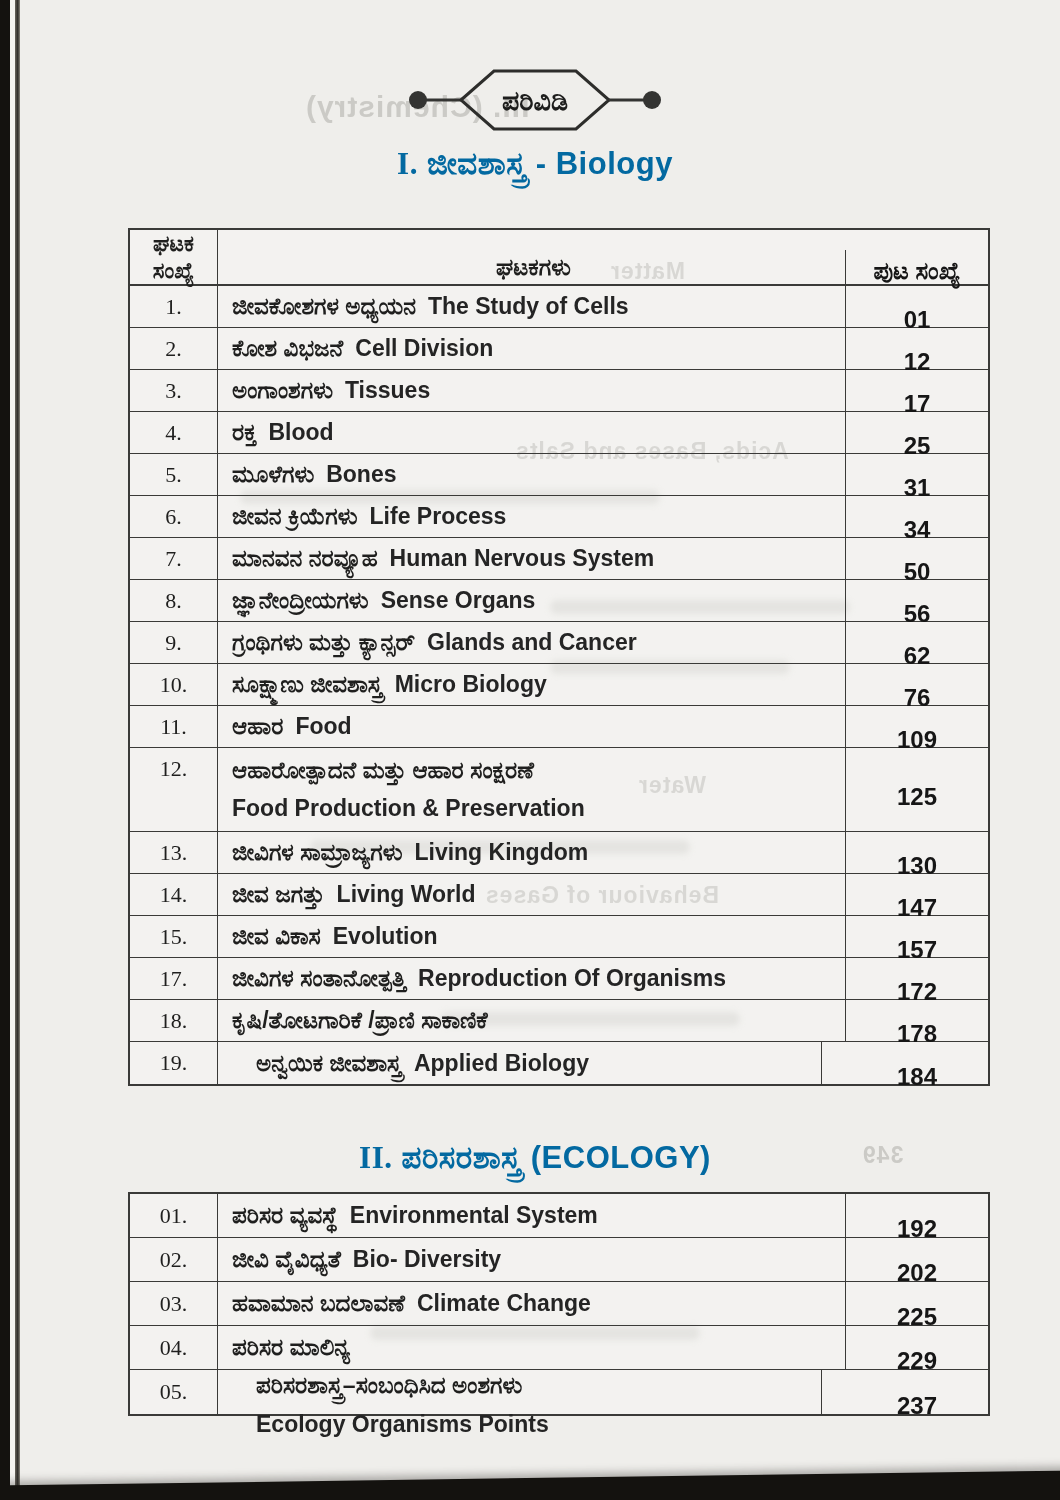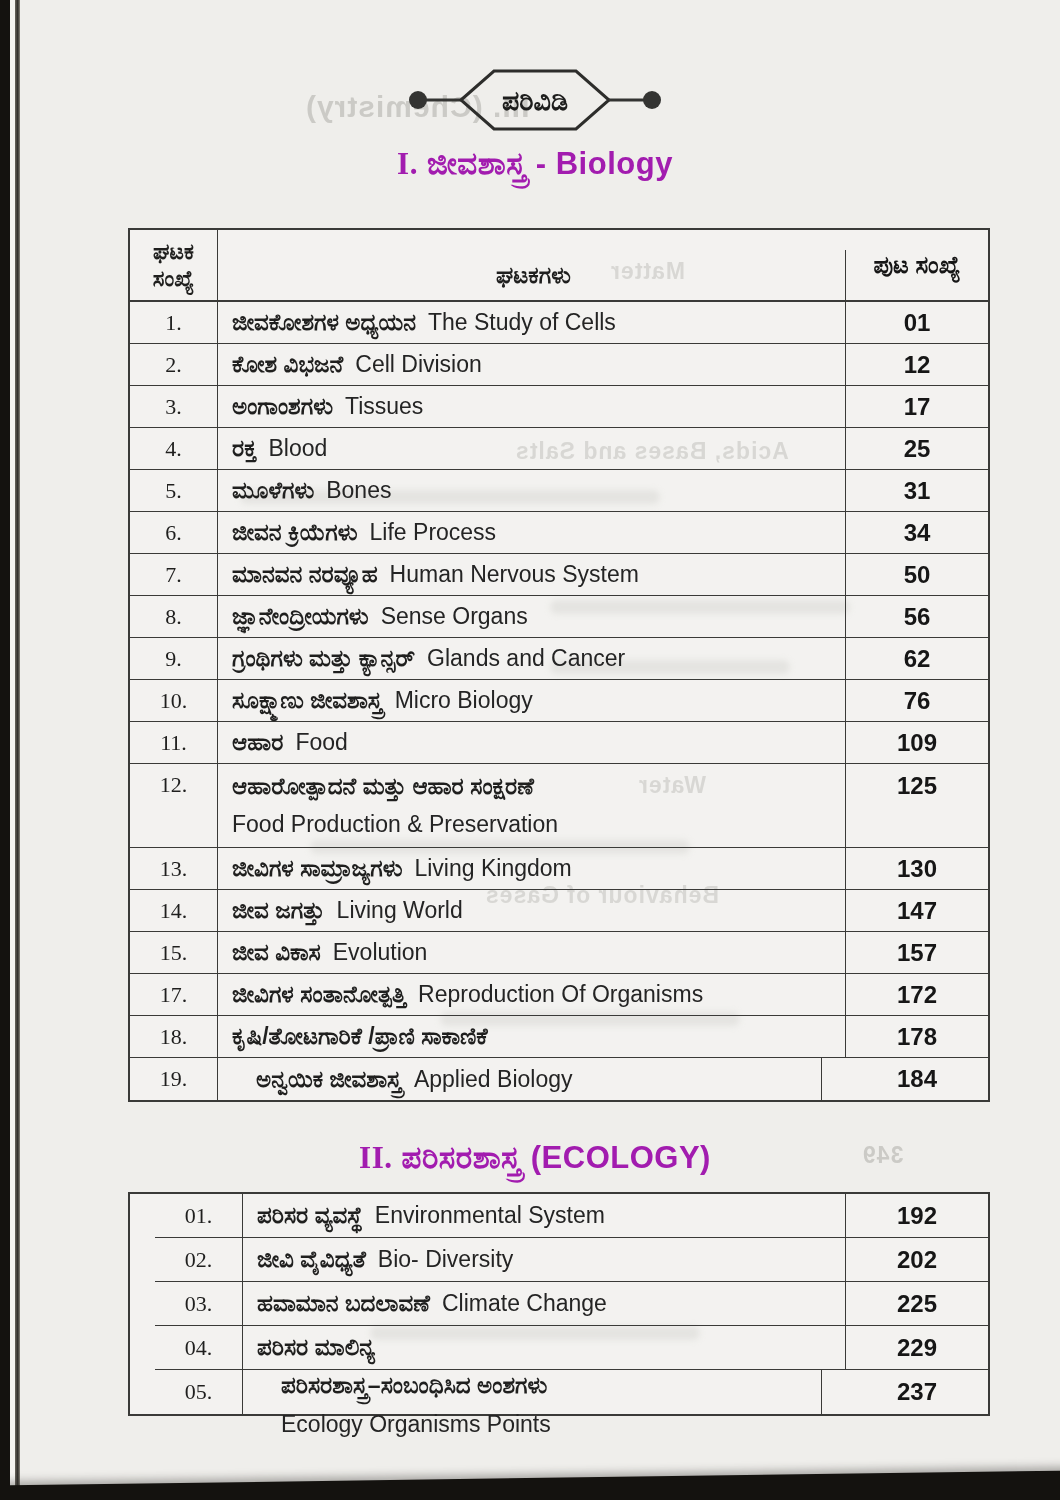--- a/index.html
+++ b/index.html
@@ -51,49 +51,49 @@
   
   .badge-wrap{position:absolute;top:62px;left:50%;transform:translateX(-50%);}
   .badge-wrap svg{display:block;}
   .badge-text{
     font-family:"Liberation Sans","DejaVu Sans",sans-serif;
     font-weight:700;
   }
 
   .section-title{
     position:absolute;left:0;width:100%;text-align:center;
-    font-size:31px;font-weight:700;color:#a21caf;
+    font-size:31px;font-weight:700;color:#0369a1;
     letter-spacing:.5px;
   }
   .section-title .roman{font-family:"Liberation Serif","DejaVu Serif",serif;font-weight:700;}
   #bio-title{top:146px;}
   #eco-title{top:1140px;}
 
   
   .toc-table{
     position:absolute;left:118px;width:862px;
     border:2px solid var(--line);
     background:rgba(255,255,255,.25);
   }
   #bio-table{top:228px;}
-  #eco-table{top:1192px;padding-left:25px;}
-  .thead{display:flex;height:72px;border-bottom:2px solid var(--line);}
+  #eco-table{top:1192px;}
+  .thead{display:flex;height:56px;border-bottom:2px solid var(--line);}
   .thead .c{display:flex;align-items:center;justify-content:center;font-weight:700;}
   .h-no{font-size:21px;line-height:1.25;white-space:pre-line;text-align:center;}
   .h-units{font-size:27px;}
   .h-pg{font-size:23px;}
 
   .c{border-right:1.6px solid var(--line);}
-  .c:last-child{border-right:none;}
+  .c:last-child{border-right:none;margin-top:27px;}
   .no {width:88px;flex:0 0 88px;display:flex;align-items:center;justify-content:center;
        font-family:"Liberation Serif","DejaVu Serif",serif;font-size:22px;}
   .unit{flex:1 1 auto;display:flex;align-items:center;padding:2px 10px 2px 14px;
        font-size:23px;gap:12px;flex-wrap:wrap;}
   .unit .kn{font-weight:600;}
-  .unit .en{font-weight:400;color:#242424;text-align:right;}
+  .unit .en{font-weight:700;color:#242424;text-align:right;}
   .pg {width:142px;flex:0 0 142px;display:flex;align-items:center;justify-content:center;
        font-weight:700;font-size:24px;color:#161616;}
 
   .trow{display:flex;height:42px;border-bottom:1.6px solid var(--line);}
   .trow:last-child{border-bottom:none;gap:24px;}
   #eco-table .trow{height:44px;}
   .trow.tall{height:84px;}
   .trow.tall .unit{flex-direction:column;align-items:flex-start;justify-content:center;gap:2px;}
   .trow.tall .unit .kn,.trow.tall .unit .en{display:block;line-height:1.55;}
   .trow.tall .no,.trow.tall .pg{align-items:flex-start;padding-top:8px;}

